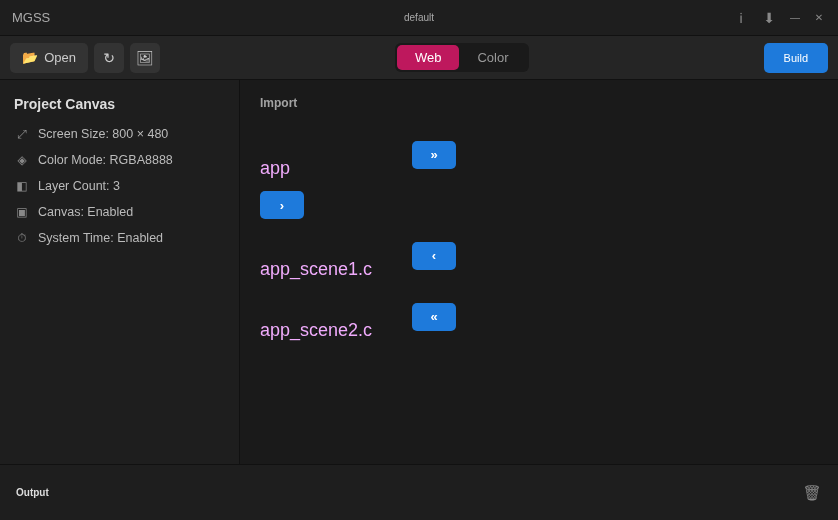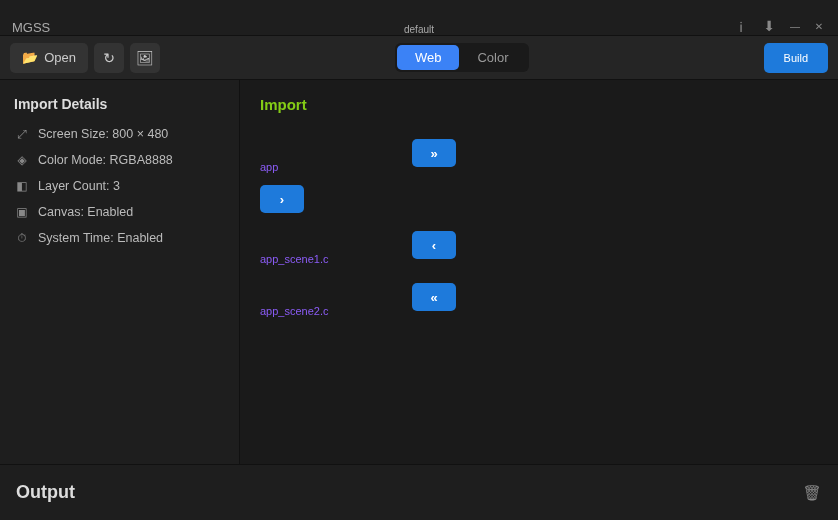--- a/index.html
+++ b/index.html
@@ -10,21 +10,21 @@
       font-family: -apple-system, BlinkMacSystemFont, 'Segoe UI', sans-serif;
       color: #cccccc;
       overflow: hidden;
       display: flex;
       flex-direction: column;
     }
 
     
     .titlebar {
       display: flex;
-      align-items: flex-end;
+      align-items: center;
       justify-content: space-between;
       background: #1e1e1e;
       height: 36px;
       padding: 0 12px;
       border-bottom: 1px solid #111;
       flex-shrink: 0;
     }
     .titlebar-left {
       font-size: 13px;
       color: #aaa;
@@ -111,21 +111,21 @@
     .tab-btn {
       padding: 5px 18px;
       border: none;
       border-radius: 5px;
       font-size: 13px;
       cursor: pointer;
       background: transparent;
       color: #999;
     }
     .tab-btn.active {
-      background: #3b82f6;
+      background: #be185d;
       color: #fff;
     }
     .build-btn {
       padding: 6px 20px;
       background: #1e7adb;
       border: none;
       border-radius: 5px;
       color: #fff;
       font-size: 11px;
       cursor: pointer;
@@ -175,39 +175,39 @@
 
     
     .right-panel {
       flex: 1;
       background: #1a1a1a;
       padding: 16px 20px;
       display: flex;
       flex-direction: column;
     }
     .import-title {
-      font-size: 15px;
+      font-size: 12px;
       font-weight: 600;
-      color: #84cc16;
+      color: #a3a3a3;
       margin-bottom: 14px;
     }
     .import-list {
       display: flex;
       flex-direction: column;
       gap: 0;
     }
     .import-row {
       display: flex;
       align-items: center;
       padding: 6px 0;
       gap: 12px;
     }
     .import-name {
-      font-size: 11px;
-      color: #8b5cf6;
+      font-size: 18px;
+      color: #f0abfc;
       min-width: 140px;
       margin-top: 28px;
     }
     .import-action-btn {
       width: 44px;
       height: 28px;
       border: none;
       border-radius: 5px;
       background: #1e7adb;
       color: #fff;
@@ -224,21 +224,21 @@
       background: #1e1e1e;
       border-top: 1px solid #111;
       height: 56px;
       flex-shrink: 0;
       display: flex;
       align-items: center;
       justify-content: space-between;
       padding: 0 16px;
     }
     .output-title {
-      font-size: 18px;
+      font-size: 10px;
       font-weight: 600;
       color: #ddd;
     }
     .trash-icon {
       width: 20px;
       height: 20px;
       display: flex;
       align-items: center;
       justify-content: center;
       color: #888;
@@ -276,21 +276,21 @@
     <button class="tab-btn active">Web</button>
     <button class="tab-btn">Color</button>
   </div>
   <div class="toolbar-spacer"></div>
   <button class="build-btn">Build</button>
 </div>
 
 <div class="main-content">
 
   <div class="left-panel">
-    <div class="panel-title">Import Details</div>
+    <div class="panel-title">Project Canvas</div>
     <div class="detail-item">
       <span class="detail-icon">⤢</span>
       <span>Screen Size: 800 × 480</span>
     </div>
     <div class="detail-item">
       <span class="detail-icon">◈</span>
       <span>Color Mode: RGBA8888</span>
     </div>
     <div class="detail-item">
       <span class="detail-icon">◧</span>

